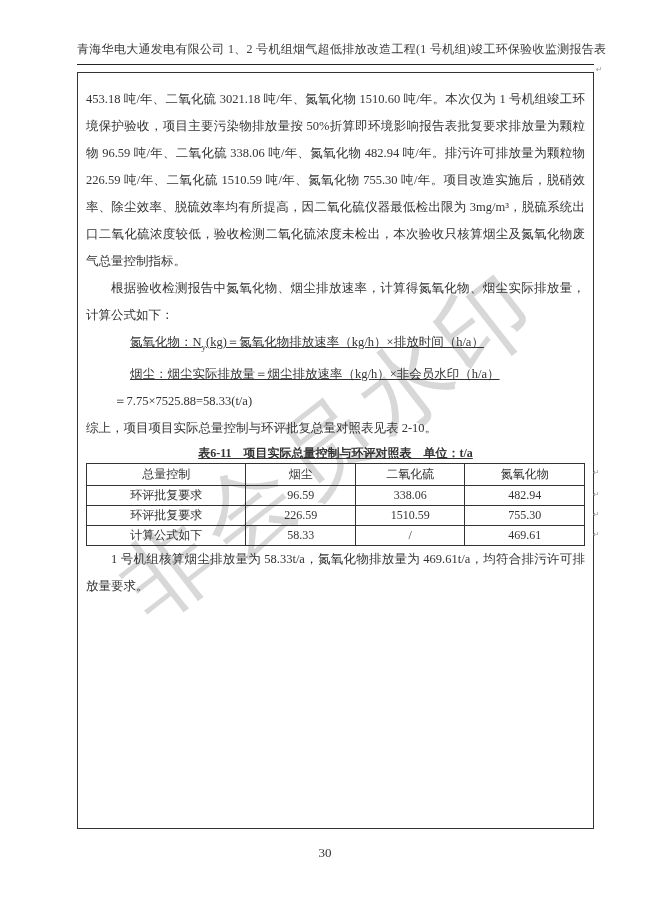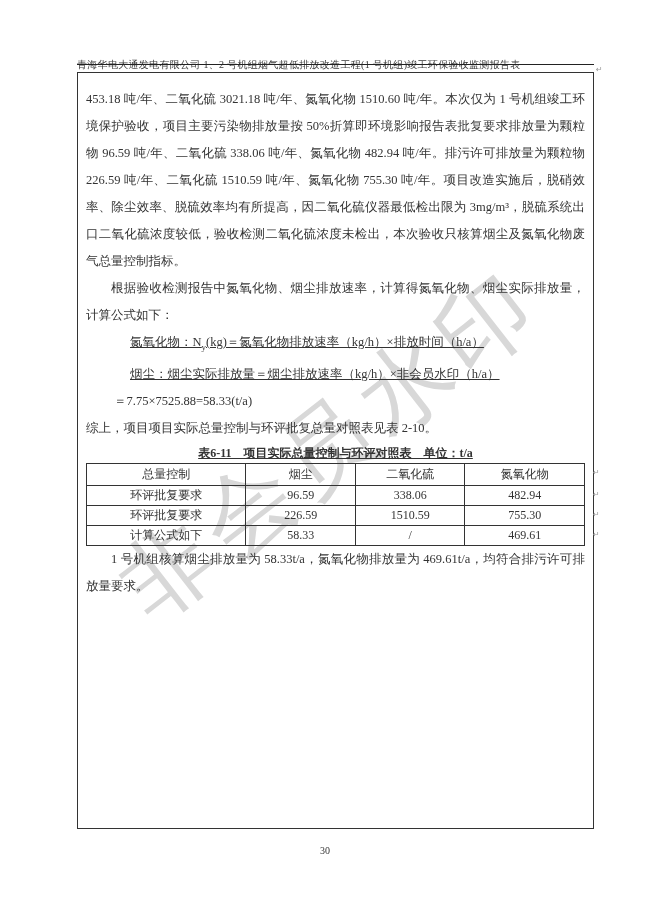--- a/index.html
+++ b/index.html
@@ -7,23 +7,22 @@
   .page {
     position: relative;
     width: 650px; height: 919px;
     background: #ffffff;
     color: #333333;
     font-family: "Liberation Serif", "DejaVu Serif", serif;
     overflow: hidden;
   }
   .header-title {
     position: absolute; left: 77px; top: 41px;
-    font-size: 10px; color: #3a3a3a; letter-spacing: 0.3px;
+    font-size: 12px; color: #3a3a3a; letter-spacing: 0.3px;
     white-space: nowrap;
-    margin-top: 17px;
   }
   .header-rule {
     position: absolute; left: 77px; top: 64px;
     width: 517px; border-top: 1.5px solid #222222;
   }
   .content-box {
     position: absolute; left: 77px; top: 72px;
     width: 517px; height: 757px;
     border: 1.5px solid #333333;
     padding: 13px 8px 0 8px;
@@ -55,21 +54,21 @@
   table.totals tr.head td { height: 22px; }
   .watermark {
     position: absolute; left: 330px; top: 445px;
     transform: translate(-50%, -50%) rotate(-38deg);
     font-size: 92px; letter-spacing: 8px; white-space: nowrap;
     color: #d8d8d8; z-index: 1;
     font-family: "Liberation Sans", "DejaVu Sans", sans-serif;
   }
   .page-number {
     position: absolute; left: 0; top: 845px; width: 650px;
-    text-align: center; font-size: 10px; color: #333333;
+    text-align: center; font-size: 13px; color: #333333;
   }
   .wp-mark {
     position: absolute; font-size: 8px; color: #999999;
     line-height: 8px; z-index: 3;
     font-family: "DejaVu Sans", sans-serif;
   }
   .mark-para-end { left: 596px; top: 66px; }
   .mark-row-1 { left: 593px; top: 469px; }
   .mark-row-2 { left: 593px; top: 491px; }
   .mark-row-3 { left: 593px; top: 511px; }

